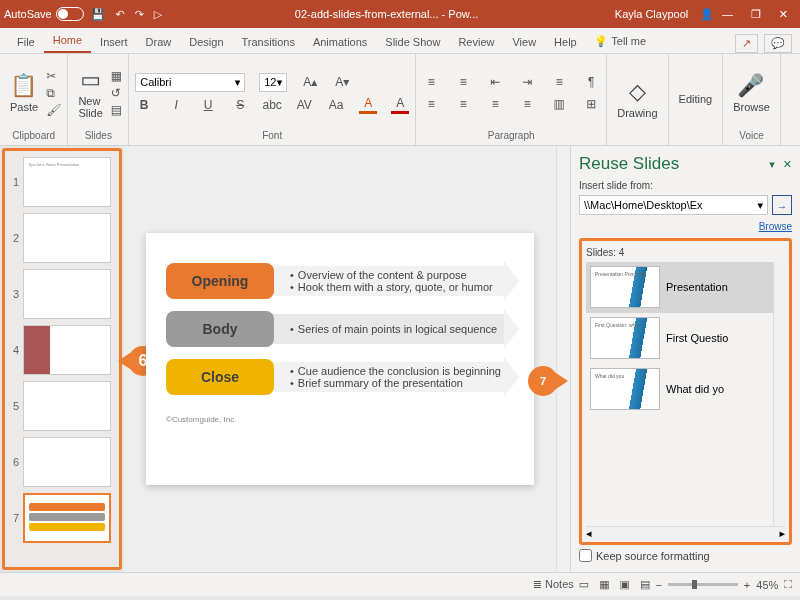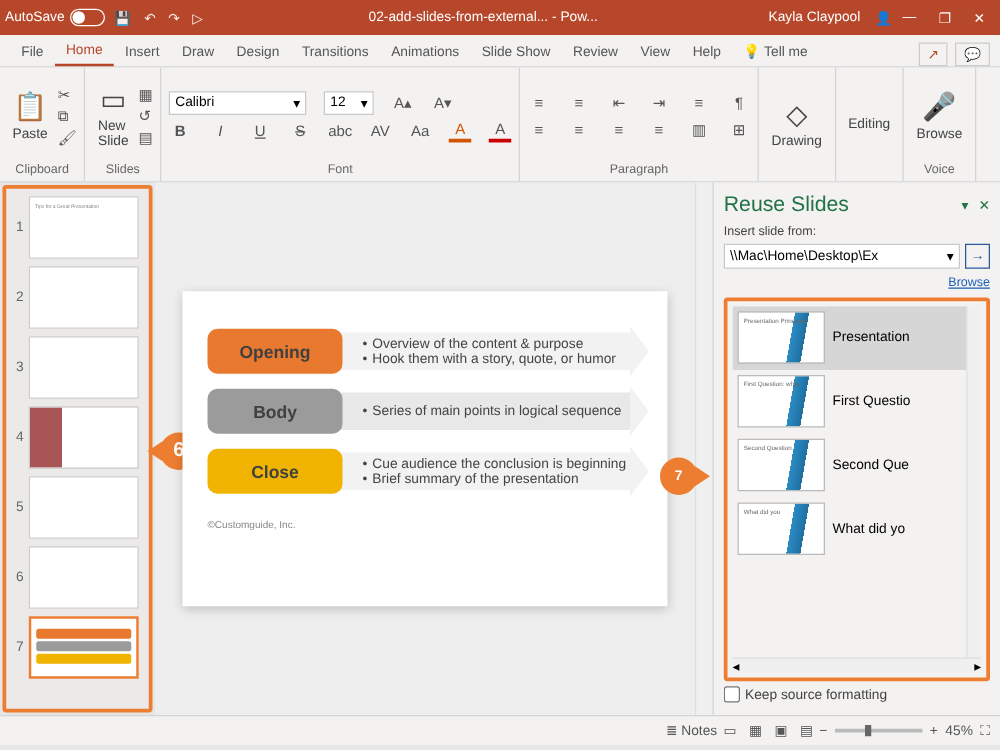--- a/index.html
+++ b/index.html
@@ -24,21 +24,21 @@
 .group .body{flex:1;display:flex;align-items:center;gap:4px}
 .group .label{text-align:center;font-size:10px;color:#666;padding:2px 0}
 .bigbtn{display:flex;flex-direction:column;align-items:center;gap:2px;padding:2px 4px;color:#444}
 .bigbtn .ic{font-size:22px}
 .smallcol{display:flex;flex-direction:column;gap:3px}
 .smallcol span{font-size:12px;color:#555}
 .fontbox{display:flex;flex-direction:column;gap:4px}
 .fr{display:flex;gap:14px;align-items:center}
 .combo{border:1px solid #c8c8c8;background:#fff;padding:2px 4px;display:flex;align-items:center;justify-content:space-between}
 .combo.font{width:110px}
-.combo.size{width:40px}
+.combo.size{width:28px}
 .ibtn{width:18px;height:18px;display:flex;align-items:center;justify-content:center;color:#555;font-size:12px}
 .main{display:flex;height:426px}
 .thumbs{width:120px;background:#eceae8;border:3px solid #ed7d31;border-radius:3px;display:flex;flex-direction:column;padding:4px 2px;gap:2px;margin:2px}
 .thumb{display:flex;align-items:center;gap:4px;padding:2px}
 .thumb .n{width:10px;text-align:right;color:#666}
 .thumb .prev{width:88px;height:50px;background:#fff;border:1px solid #ccc;font-size:4px;padding:4px;color:#888;overflow:hidden}
 .thumb.sel .prev{border:2px solid #ed7d31}
 .canvas{flex:1;background:#eee;display:flex;align-items:center;justify-content:center;position:relative}
 .slide{width:388px;height:252px;background:#fff;box-shadow:0 2px 8px rgba(0,0,0,.2);padding:30px 20px;position:relative}
 .row{display:flex;align-items:center;margin-bottom:12px;position:relative}
@@ -310,33 +310,30 @@
     <label>Insert slide from:</label>
     <div class="pathrow">
       <div class="combo">
           <span>\\Mac\Home\Desktop\Ex</span>
           <span>▾</span>
         </div>
       <div class="go">→</div>
     </div>
     <div class="browse">Browse</div>
     <div class="slidesbox">
+      <div style="font-size:10px;color:#444;padding:2px 0 4px">Slides: 4</div>
       <div style="flex:1;overflow:hidden;display:flex">
         <div style="flex:1">
           <div class="slitem sel">
               <div class="slprev">Presentation Principles</div>
               <span>Presentation</span>
             </div>
           <div class="slitem">
               <div class="slprev">First Question: what</div>
               <span>First Questio</span>
-            </div>
-          <div class="slitem">
-              <div class="slprev">Second Question</div>
-              <span>Second Que</span>
             </div>
           <div class="slitem">
               <div class="slprev">What did you</div>
               <span>What did yo</span>
             </div>
         </div>
         <div class="sbar" style="width:12px"></div>
       </div>
       <div style="height:12px;background:#f0f0f0;border-top:1px solid #ddd;display:flex;justify-content:space-between">
           <span>◂</span>

